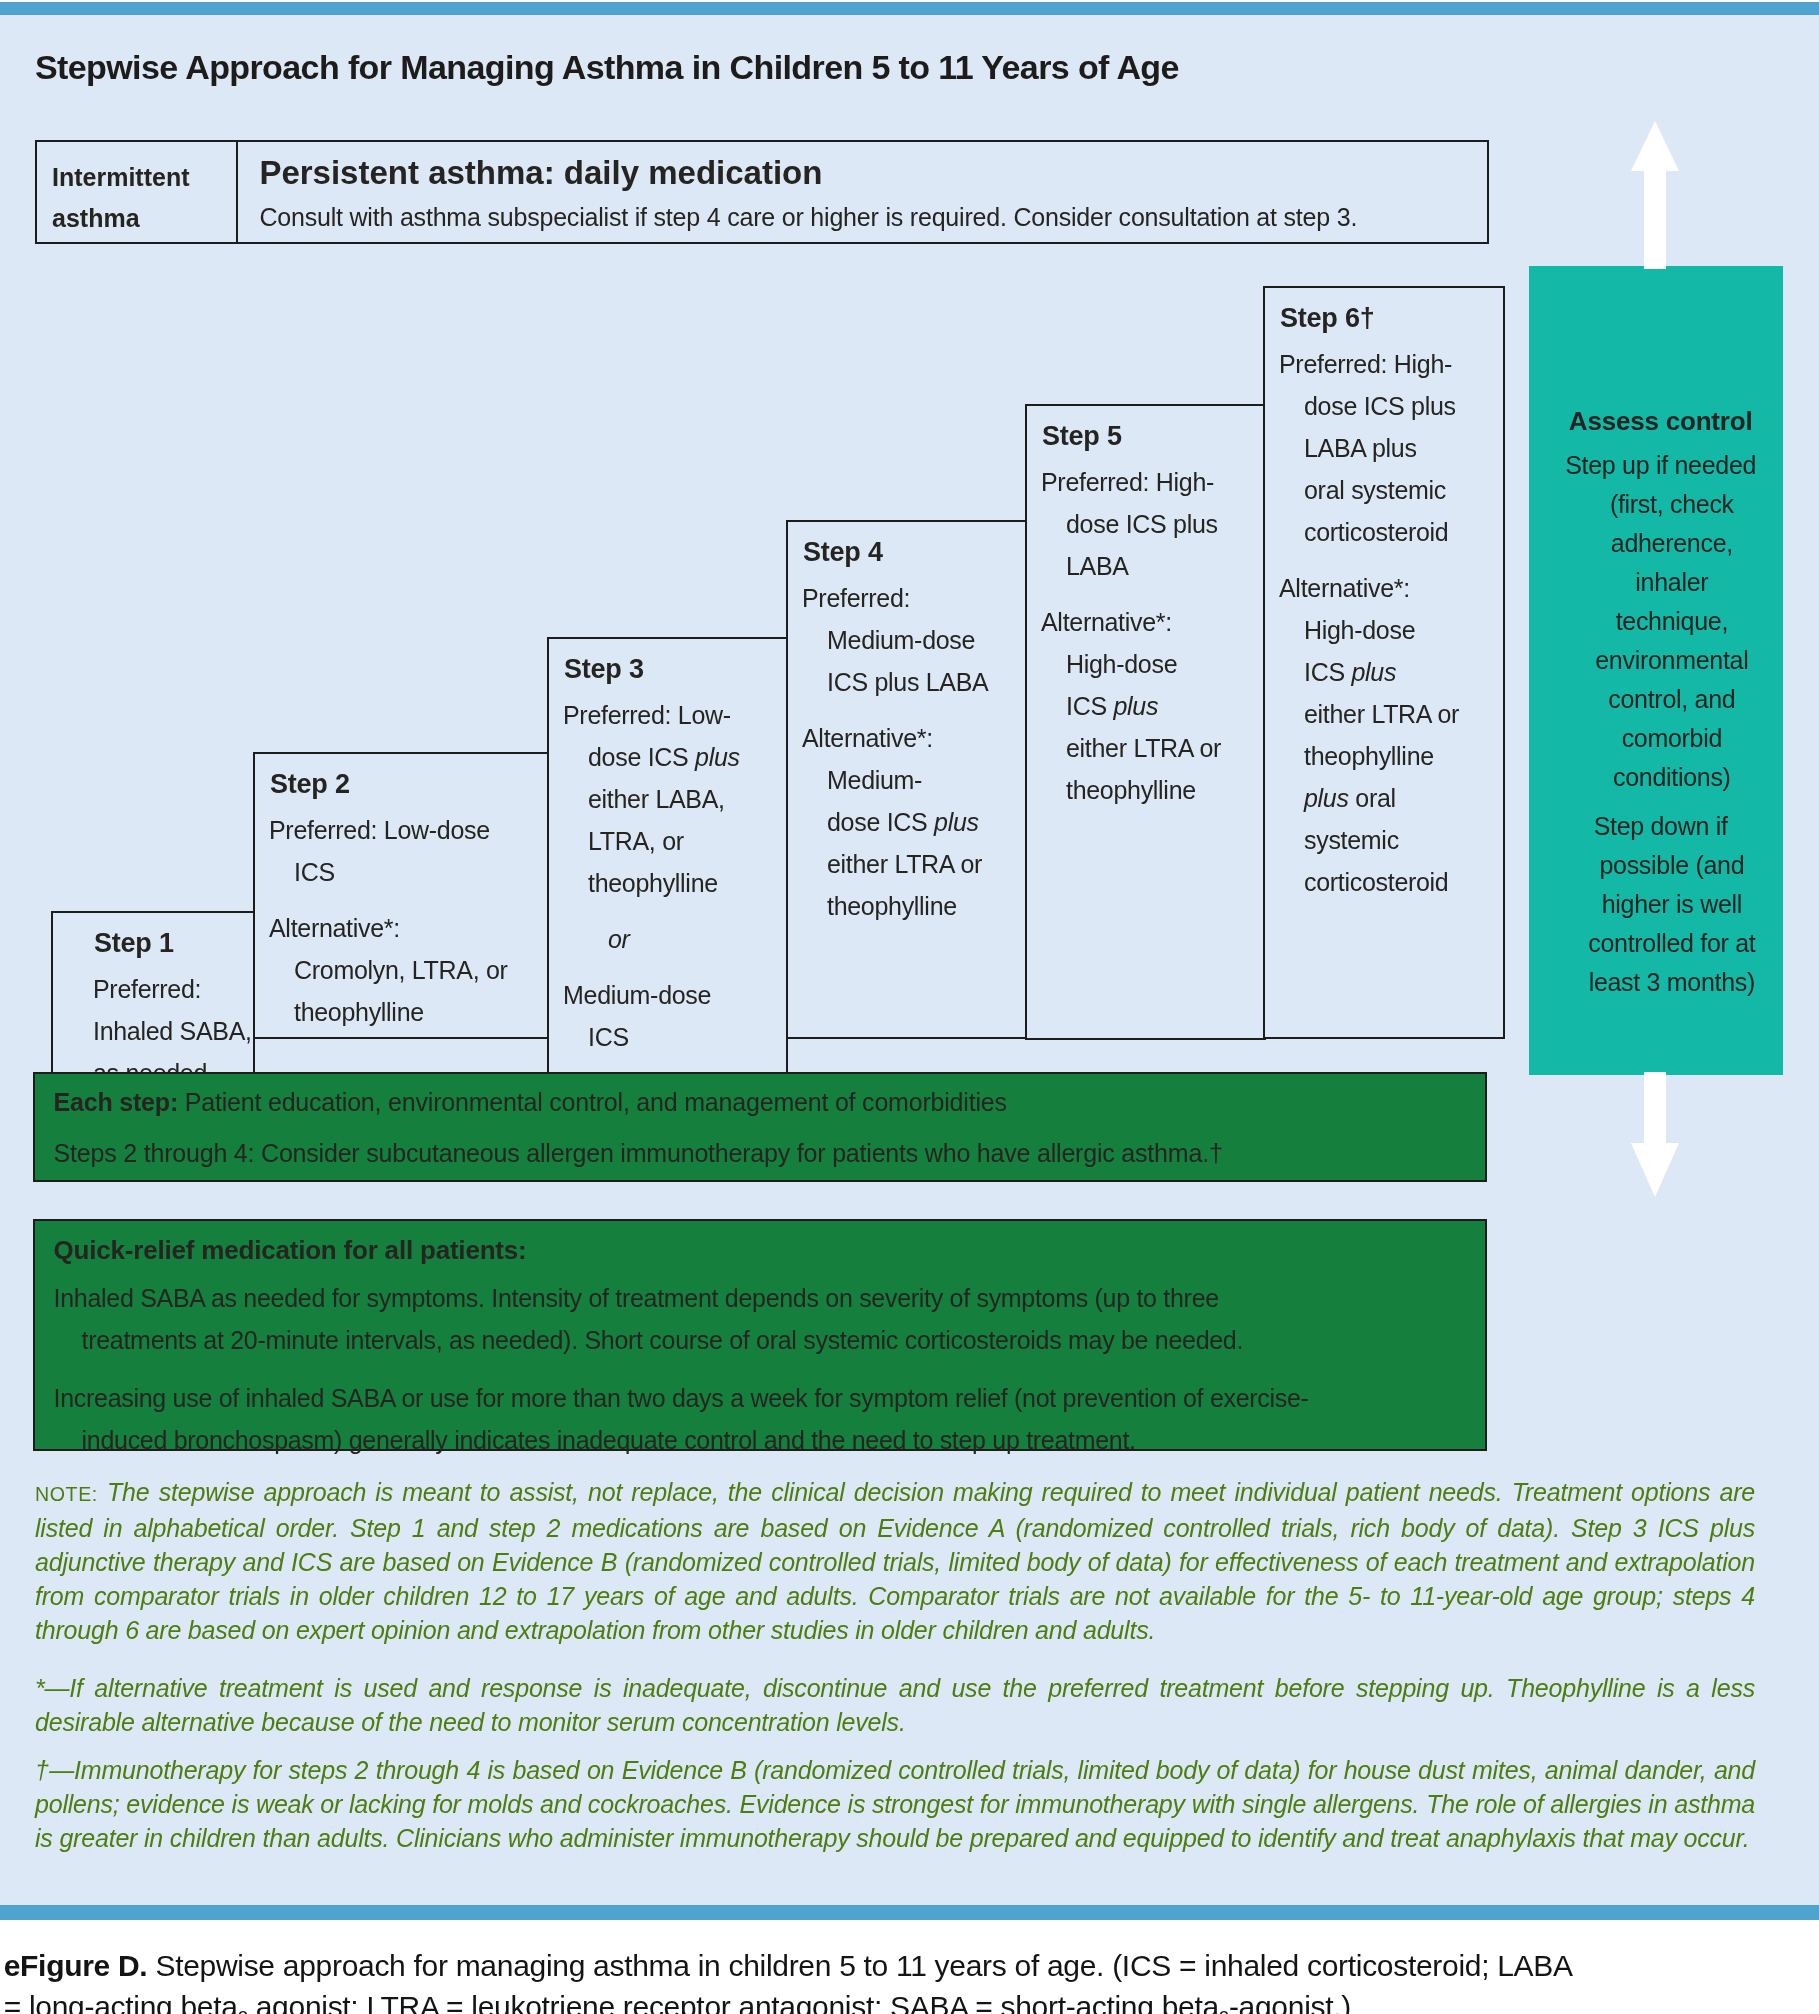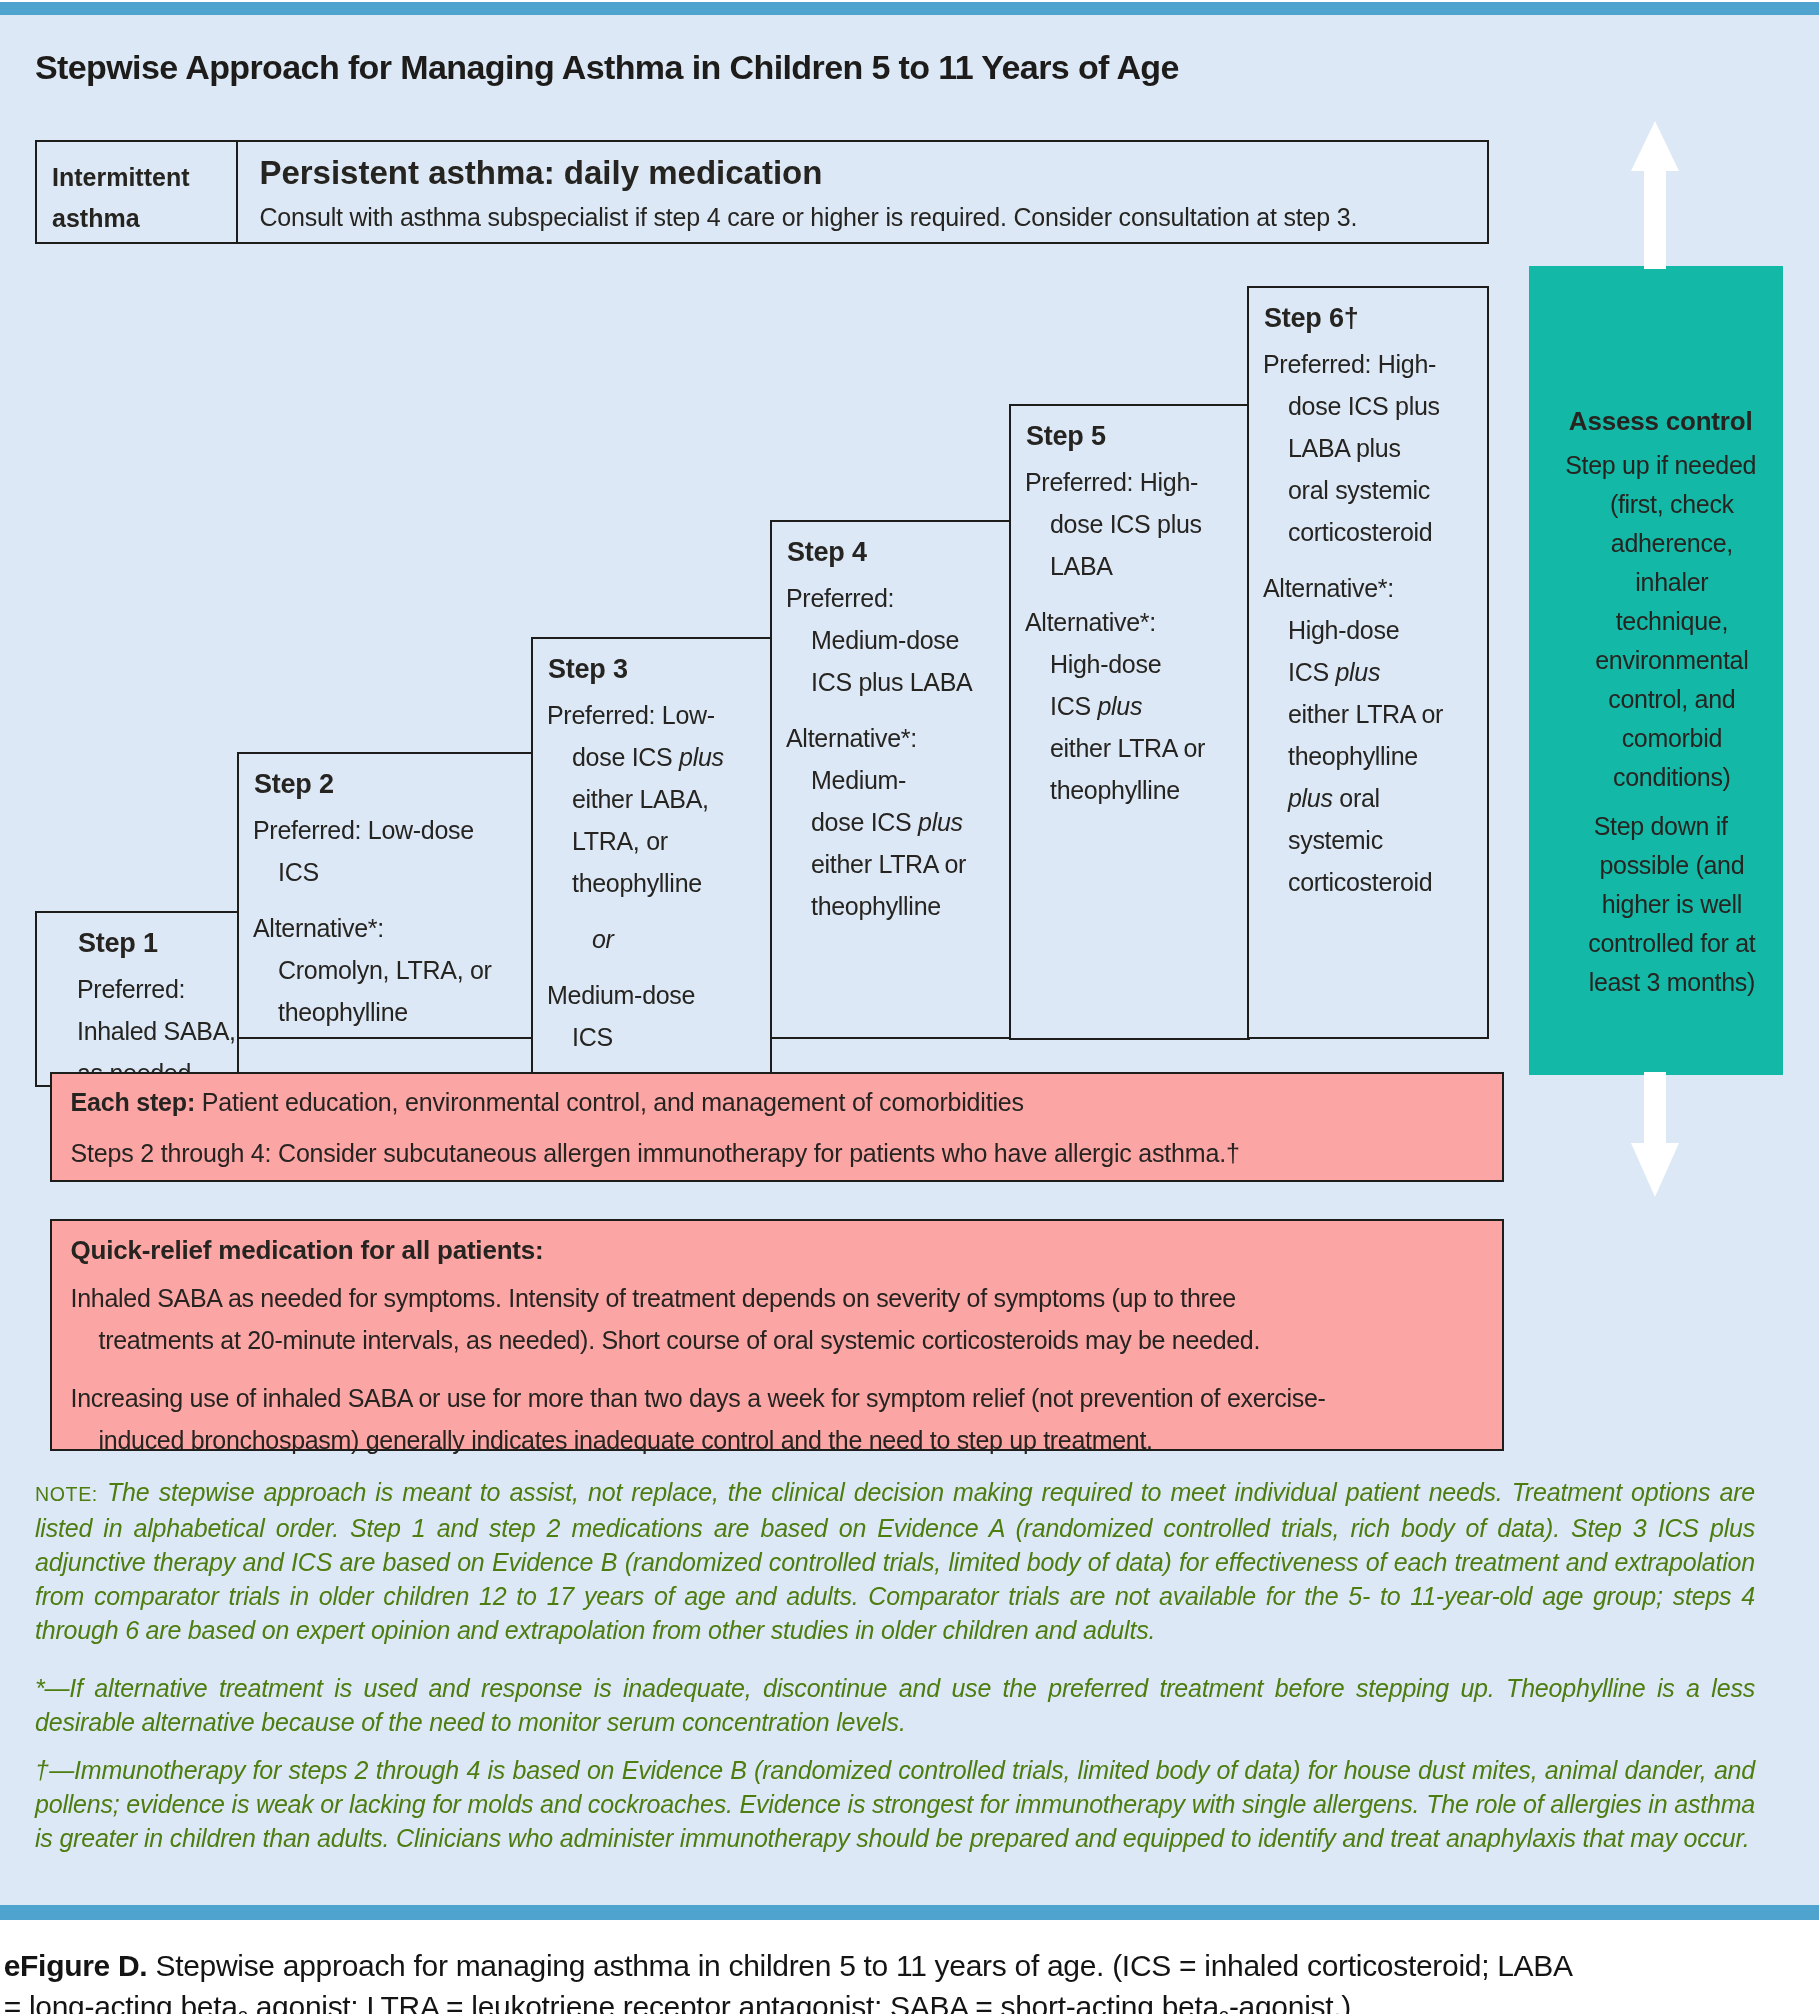--- a/index.html
+++ b/index.html
@@ -15,21 +15,21 @@
 
   .header-box{position:absolute;left:35px;top:140px;width:1454px;height:104px;
               border:2.8px solid #1d1d1b;box-sizing:border-box;display:flex;}
   .hcell-left{width:199px;box-sizing:border-box;padding:15px 13px 0 15px;
               font-weight:bold;font-size:25px;line-height:41px;}
   .hcell-right{flex:1;border-left:2.8px solid #1d1d1b;padding:12px 15px 0 21.4px;box-sizing:border-box;}
   .hb-title{font-weight:bold;font-size:33px;}
   .hb-sub{font-size:25px;margin-top:11.2px;letter-spacing:-0.2px;}
 
   .step-box{position:absolute;border:2.8px solid #1d1d1b;box-sizing:border-box;
-            padding:7.5px 11.2px 0 14px;background:#dce8f5;}
+            padding:7.5px 11.2px 0 14px;background:#dce8f5;margin-left:16px;}
   .s1{left:35px;  top:911px;width:204px;height:176px;padding-left:40px;}
   .s2{left:237px; top:752px;width:297px;height:287px;}
   .s3{left:531px; top:637px;width:241px;height:502px;}
   .s4{left:770px; top:520px;width:241px;height:519px;}
   .s5{left:1009px;top:404px;width:241px;height:636px;}
   .s6{left:1247px;top:286px;width:242px;height:753px;}
   .step-title{font-size:27px;font-weight:bold;line-height:34px;margin:5.6px 0 7.5px 0.9px;letter-spacing:-0.2px;}
   .ln{font-size:25px;line-height:42px;letter-spacing:-0.3px;white-space:nowrap;}
   .ln.ind1{padding-left:25px;}
   .ln.ind2{padding-left:45px;}
@@ -43,22 +43,22 @@
   .assess .ln.gap{margin-top:9.3px;}
   .shaft{position:absolute;left:1644px;width:22.4px;background:#ffffff;}
   .shaft.up{top:168px;height:101px;}
   .shaft.down{top:1072px;height:73px;}
   .head{position:absolute;width:0;height:0;}
   .head.up{left:1631px;top:121px;border-left:24px solid transparent;
            border-right:24px solid transparent;border-bottom:50px solid #ffffff;}
   .head.down{left:1631px;top:1143px;border-left:24px solid transparent;
              border-right:24px solid transparent;border-top:54px solid #ffffff;}
 
-  .wide-box{position:absolute;left:50px;width:1454px;border:2.8px solid #1d1d1b;
-            box-sizing:border-box;padding:14px 18.6px 0 18.6px;background:#fca5a5;}
+  .wide-box{position:absolute;left:33px;width:1454px;border:2.8px solid #1d1d1b;
+            box-sizing:border-box;padding:14px 18.6px 0 18.6px;background:#15803d;}
   .each-step{top:1072px;height:110px;}
   .es-line{font-size:25px;letter-spacing:-0.2px;}
   .es-line b{letter-spacing:-0.2px;}
   .es-line2{margin-top:22.4px;}
   .quick{top:1219px;height:232px;}
   .qr-title{font-weight:bold;font-size:26px;margin-bottom:11.2px;letter-spacing:-0.2px;}
   .quick .ln{font-size:25px;line-height:42px;letter-spacing:-0.3px;}
   .quick .ln.ind1{padding-left:28px;}
   .quick .ln.gap{margin-top:16px;}
 

